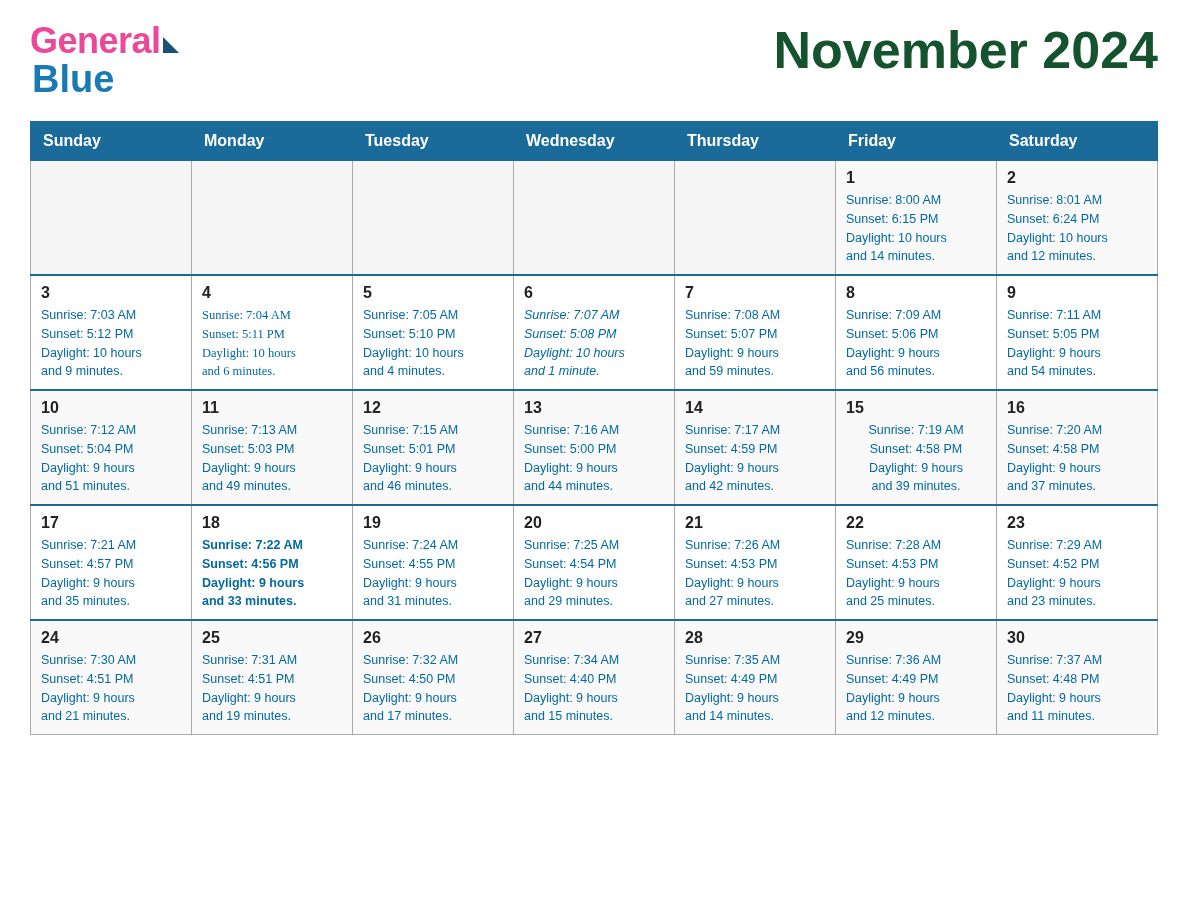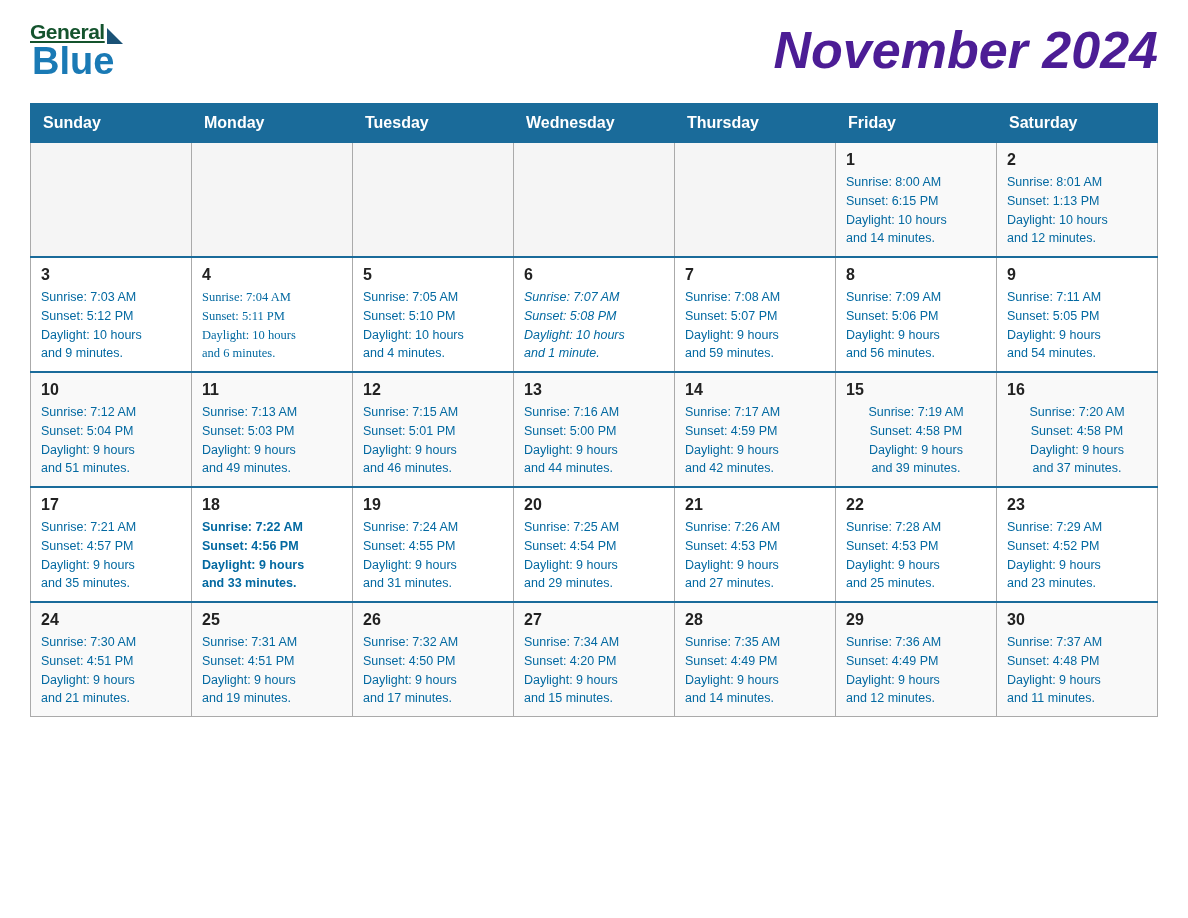--- a/index.html
+++ b/index.html
@@ -20,22 +20,21 @@
       display: flex;
       flex-direction: column;
       align-items: flex-start;
     }
     .title-section {
       text-align: right;
     }
     .month-title {
       font-size: 52px;
       font-weight: bold;
-      color: #4c1d95;
-      font-style: italic;
+      color: #14532d;
     }
     .location {
       font-size: 22px;
       color: #555;
       margin-top: 4px;
     }
     .calendar {
       width: 100%;
       border-collapse: collapse;
       margin-top: 10px;
@@ -83,21 +82,21 @@
     .row-separator {
       border-top: 2px solid #1a6b9a;
     }
   </style>
 </head>
 <body>
 
 <div class="header">
   <div class="logo">
   <div style="display:flex;align-items:center;">
-    <span style="font-size:21px;font-weight:bold;color:#14532d;letter-spacing:-0.5px;text-decoration:underline;">General</span>
+    <span style="font-size:36px;font-weight:bold;color:#ec4899;letter-spacing:-0.5px;">General</span>
     <div style="width:0;height:0;border-left:16px solid #1a5276;border-top:16px solid transparent;margin-left:2px;margin-top:8px;"></div>
   </div>
   <div style="margin-top:-4px;margin-left:2px;">
     <span style="font-size:38px;font-weight:bold;color:#1a7ab5;">Blue</span>
   </div>
 </div>
   <div class="title-section">
     <div class="month-title">November 2024</div>
   </div>
 </div>
@@ -124,21 +123,21 @@
         <td>
           <span class="day-number">1</span>
           <div class="day-info" style="white-space: pre-line;">Sunrise: 8:00 AM
 Sunset: 6:15 PM
 Daylight: 10 hours
 and 14 minutes.</div>
         </td>
         <td>
           <span class="day-number">2</span>
           <div class="day-info" style="white-space: pre-line;">Sunrise: 8:01 AM
-Sunset: 1:13 PM
+Sunset: 6:24 PM
 Daylight: 10 hours
 and 12 minutes.</div>
         </td>
       </tr>
       <tr class="row-separator">
         <td>
           <span class="day-number">3</span>
           <div class="day-info" style="white-space: pre-line;">Sunrise: 7:03 AM
 Sunset: 5:12 PM
 Daylight: 10 hours
@@ -225,21 +224,21 @@
         </td>
         <td>
           <span class="day-number">15</span>
           <div class="day-info" style="white-space: pre-line; text-align: center;">Sunrise: 7:19 AM
 Sunset: 4:58 PM
 Daylight: 9 hours
 and 39 minutes.</div>
         </td>
         <td>
           <span class="day-number">16</span>
-          <div class="day-info" style="white-space: pre-line; text-align: center;">Sunrise: 7:20 AM
+          <div class="day-info" style="white-space: pre-line;">Sunrise: 7:20 AM
 Sunset: 4:58 PM
 Daylight: 9 hours
 and 37 minutes.</div>
         </td>
       </tr>
       <tr class="row-separator">
         <td>
           <span class="day-number">17</span>
           <div class="day-info" style="white-space: pre-line;">Sunrise: 7:21 AM
 Sunset: 4:57 PM
@@ -307,21 +306,21 @@
         <td>
           <span class="day-number">26</span>
           <div class="day-info" style="white-space: pre-line;">Sunrise: 7:32 AM
 Sunset: 4:50 PM
 Daylight: 9 hours
 and 17 minutes.</div>
         </td>
         <td>
           <span class="day-number">27</span>
           <div class="day-info" style="white-space: pre-line;">Sunrise: 7:34 AM
-Sunset: 4:20 PM
+Sunset: 4:40 PM
 Daylight: 9 hours
 and 15 minutes.</div>
         </td>
         <td>
           <span class="day-number">28</span>
           <div class="day-info" style="white-space: pre-line;">Sunrise: 7:35 AM
 Sunset: 4:49 PM
 Daylight: 9 hours
 and 14 minutes.</div>
         </td>

